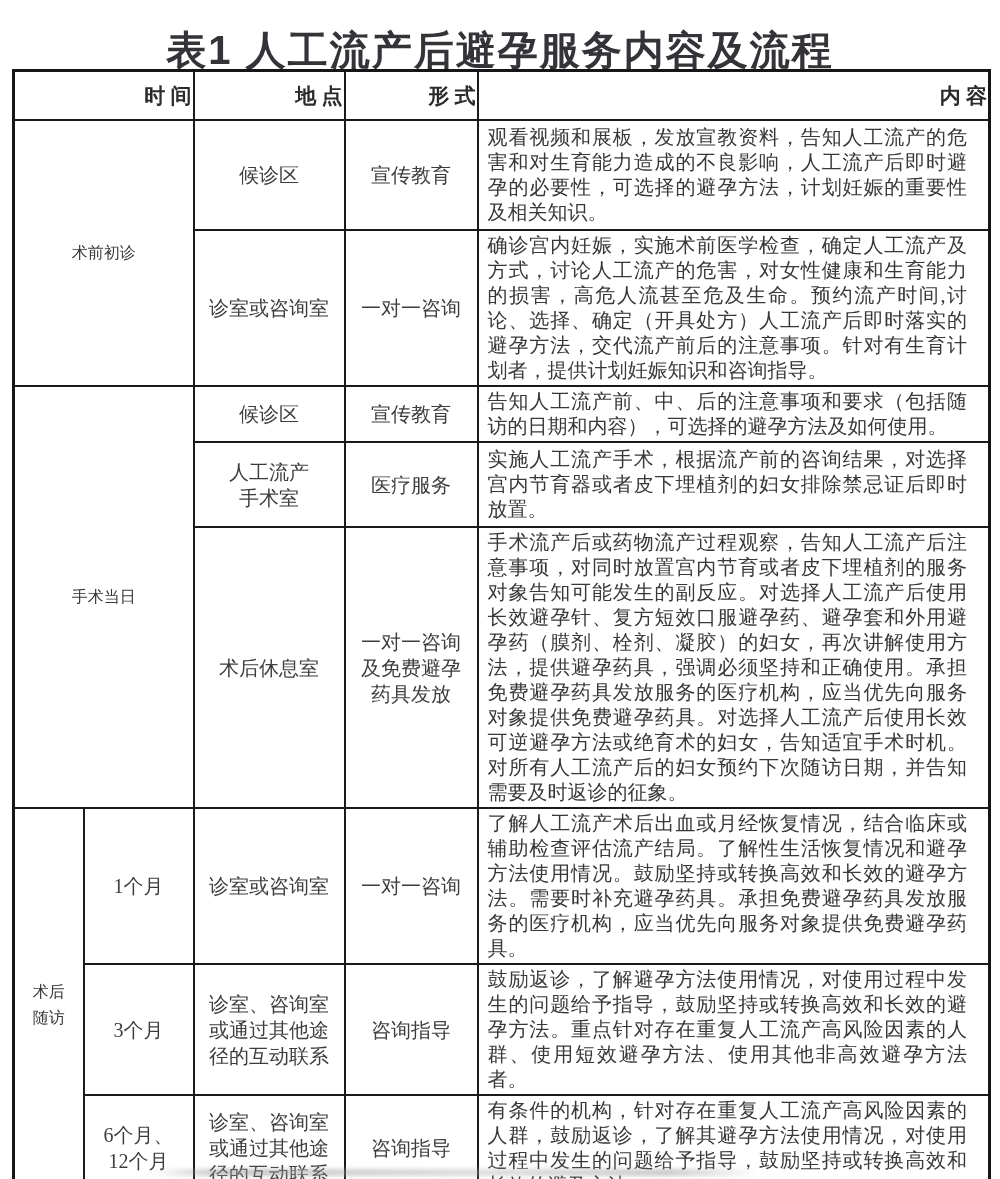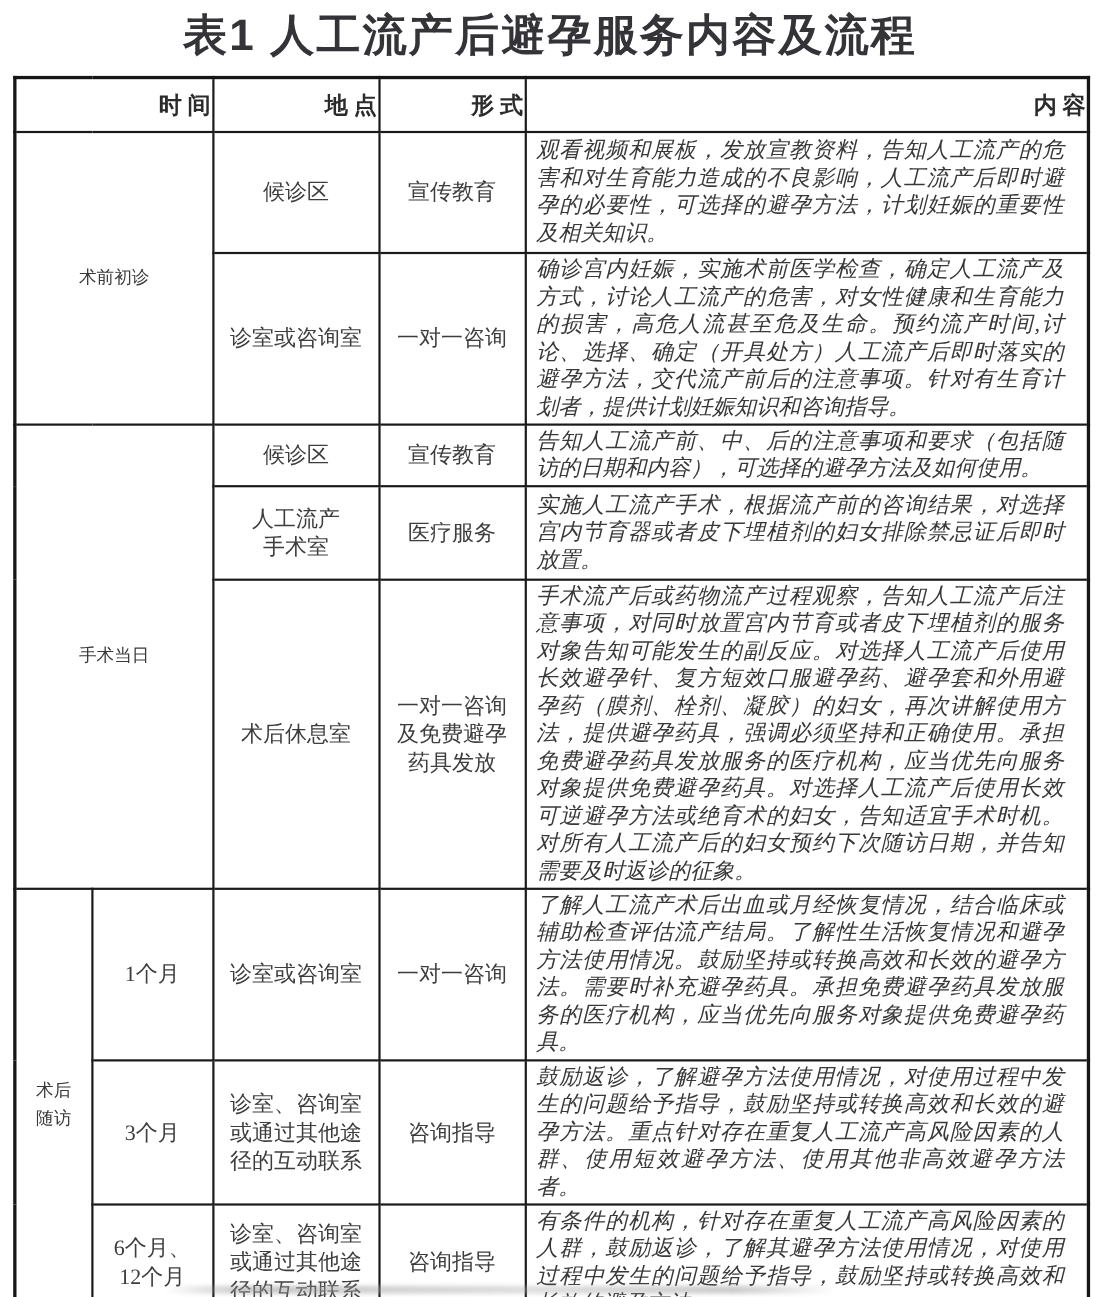--- a/index.html
+++ b/index.html
@@ -5,21 +5,21 @@
   html, body {
     margin: 0; padding: 0;
     width: 1000px; height: 1179px;
     background: #ffffff;
     font-family: "Liberation Serif", "DejaVu Serif", serif;
     color: #333;
     position: relative;
     overflow: hidden;
   }
   .page-title {
-    margin: 0;
+    margin: 18px;
     padding-top: 6px;
     text-align: center;
     font-family: "Liberation Sans", "DejaVu Sans", sans-serif;
     font-weight: 900;
     font-size: 40px;
     line-height: 52px;
     letter-spacing: 2px;
     color: #333338;
   }
   table.doc-table {
@@ -53,21 +53,20 @@
     font-size: 16px;
     color: #383838;
   }
   .ml { white-space: pre-line; } 
   .content {
     text-align: justify;
     font-size: 20px;
     line-height: 25px;
     padding: 2px 21px 2px 9px;
     color: #383838;
-    font-style: italic;
   }
   
   .scan-smear {
     position: absolute;
     top: 1169px; left: 150px;
     width: 610px; height: 7px;
     background: linear-gradient(90deg, rgba(160,160,160,0) 0%, rgba(150,150,150,.55) 12%, rgba(170,170,170,.4) 55%, rgba(150,150,150,.5) 85%, rgba(160,160,160,0) 100%);
     filter: blur(2px);
   }
 </style>

